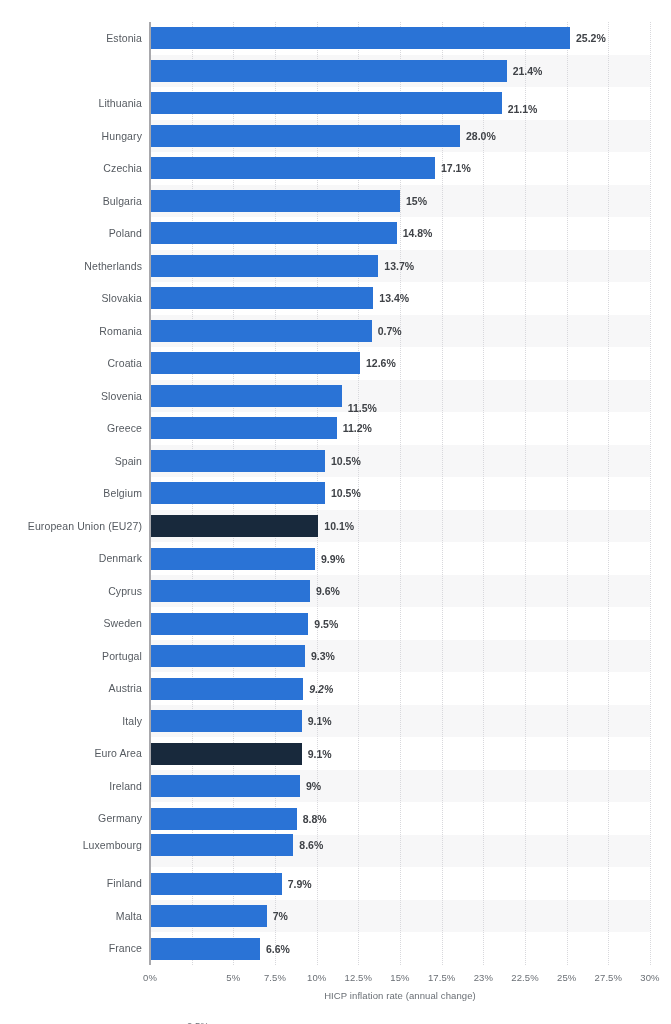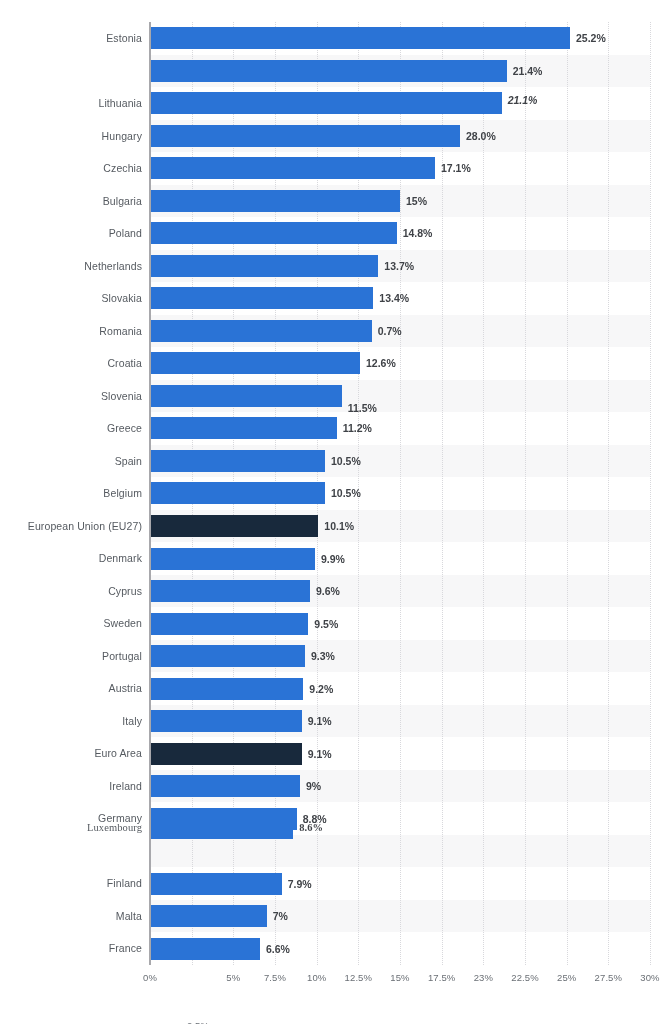--- a/index.html
+++ b/index.html
@@ -169,21 +169,21 @@
           <div class="bar-value" style="left: 426px; top: 5.25862px;">25.2%</div>
         </div>
         <div class="row" style="top: 32.5172px; height: 32.5172px; padding-left: 44px;">
           <div class="cat-label" style="line-height: 32.5172px;">Latvia</div>
           <div class="bar" title="Latvia: 21.4%" style="width: 356.667px; top: 5.25862px;"></div>
           <div class="bar-value" style="left: 362.667px; top: 5.25862px;">21.4%</div>
         </div>
         <div class="row" style="top: 65.0345px; height: 32.5172px;">
           <div class="cat-label" style="line-height: 32.5172px;">Lithuania</div>
           <div class="bar" title="Lithuania: 21.1%" style="width: 351.667px; top: 5.25862px;"></div>
-          <div class="bar-value" style="left: 357.667px; top: 2px; font-style: italic;">21.1%</div>
+          <div class="bar-value" style="left: 357.667px; top: 11px;">21.1%</div>
         </div>
         <div class="row" style="top: 97.5517px; height: 32.5172px;">
           <div class="cat-label" style="line-height: 32.5172px;">Hungary</div>
           <div class="bar" title="Hungary: 18.6%" style="width: 310px; top: 5.25862px;"></div>
           <div class="bar-value" style="left: 316px; top: 5.25862px;">28.0%</div>
         </div>
         <div class="row" style="top: 130.069px; height: 32.5172px;">
           <div class="cat-label" style="line-height: 32.5172px;">Czechia</div>
           <div class="bar" title="Czechia: 17.1%" style="width: 285px; top: 5.25862px;"></div>
           <div class="bar-value" style="left: 291px; top: 5.25862px;">17.1%</div>
@@ -259,21 +259,21 @@
           <div class="bar-value" style="left: 164.333px; top: 5.25862px;">9.5%</div>
         </div>
         <div class="row" style="top: 617.828px; height: 32.5172px; text-decoration: underline;">
           <div class="cat-label" style="line-height: 32.5172px;">Portugal</div>
           <div class="bar" title="Portugal: 9.3%" style="width: 155px; top: 5.25862px;"></div>
           <div class="bar-value" style="left: 161px; top: 5.25862px;">9.3%</div>
         </div>
         <div class="row" style="top: 650.345px; height: 32.5172px;">
           <div class="cat-label" style="line-height: 32.5172px;">Austria</div>
           <div class="bar" title="Austria: 9.2%" style="width: 153.333px; top: 5.25862px;"></div>
-          <div class="bar-value" style="left: 159.333px; top: 5.25862px;">9.2%</div>
+          <div class="bar-value" style="left: 159.333px; top: 5.25862px; font-style: italic;">9.2%</div>
         </div>
         <div class="row" style="top: 682.862px; height: 32.5172px;">
           <div class="cat-label" style="line-height: 32.5172px;">Italy</div>
           <div class="bar" title="Italy: 9.1%" style="width: 151.667px; top: 5.25862px;"></div>
           <div class="bar-value" style="left: 157.667px; top: 5.25862px;">9.1%</div>
         </div>
         <div class="row" style="top: 715.379px; height: 32.5172px;">
           <div class="cat-label" style="line-height: 32.5172px;">Euro Area</div>
           <div class="bar highlight" title="Euro Area: 9.1%" style="width: 151.667px; top: 5.25862px;"></div>
           <div class="bar-value" style="left: 157.667px; top: 5.25862px;">9.1%</div>
@@ -281,21 +281,21 @@
         <div class="row" style="top: 747.897px; height: 32.5172px;">
           <div class="cat-label" style="line-height: 32.5172px;">Ireland</div>
           <div class="bar" title="Ireland: 9%" style="width: 150px; top: 5.25862px;"></div>
           <div class="bar-value" style="left: 156px; top: 5.25862px;">9%</div>
         </div>
         <div class="row" style="top: 780.414px; height: 32.5172px;">
           <div class="cat-label" style="line-height: 32.5172px;">Germany</div>
           <div class="bar" title="Germany: 8.8%" style="width: 146.667px; top: 5.25862px;"></div>
           <div class="bar-value" style="left: 152.667px; top: 5.25862px;">8.8%</div>
         </div>
-        <div class="row" style="top: 790px; height: 32.5172px; font-family: Liberation Serif, serif;">
+        <div class="row" style="top: 807px; height: 32.5172px;">
           <div class="cat-label" style="line-height: 32.5172px;">Luxembourg</div>
           <div class="bar" title="Luxembourg: 8.6%" style="width: 143.333px; top: 5.25862px;"></div>
           <div class="bar-value" style="left: 149.333px; top: 5.25862px;">8.6%</div>
         </div>
         <div class="row" style="top: 845.448px; height: 32.5172px;">
           <div class="cat-label" style="line-height: 32.5172px;">Finland</div>
           <div class="bar" title="Finland: 7.9%" style="width: 131.667px; top: 5.25862px;"></div>
           <div class="bar-value" style="left: 137.667px; top: 5.25862px;">7.9%</div>
         </div>
         <div class="row" style="top: 877.966px; height: 32.5172px;">
@@ -322,14 +322,15 @@
       <div class="xtick" style="left: 208.333px;">12.5%</div>
       <div class="xtick" style="left: 250px;">15%</div>
       <div class="xtick" style="left: 291.667px;">17.5%</div>
       <div class="xtick" style="left: 333.333px;">23%</div>
       <div class="xtick" style="left: 375px;">22.5%</div>
       <div class="xtick" style="left: 416.667px;">25%</div>
       <div class="xtick" style="left: 458.333px;">27.5%</div>
       <div class="xtick" style="left: 500px;">30%</div>
     </div>
 
+  <div id="x-axis-title">HICP inflation rate (annual change)</div>
 
 </div>
 
 </body></html>

